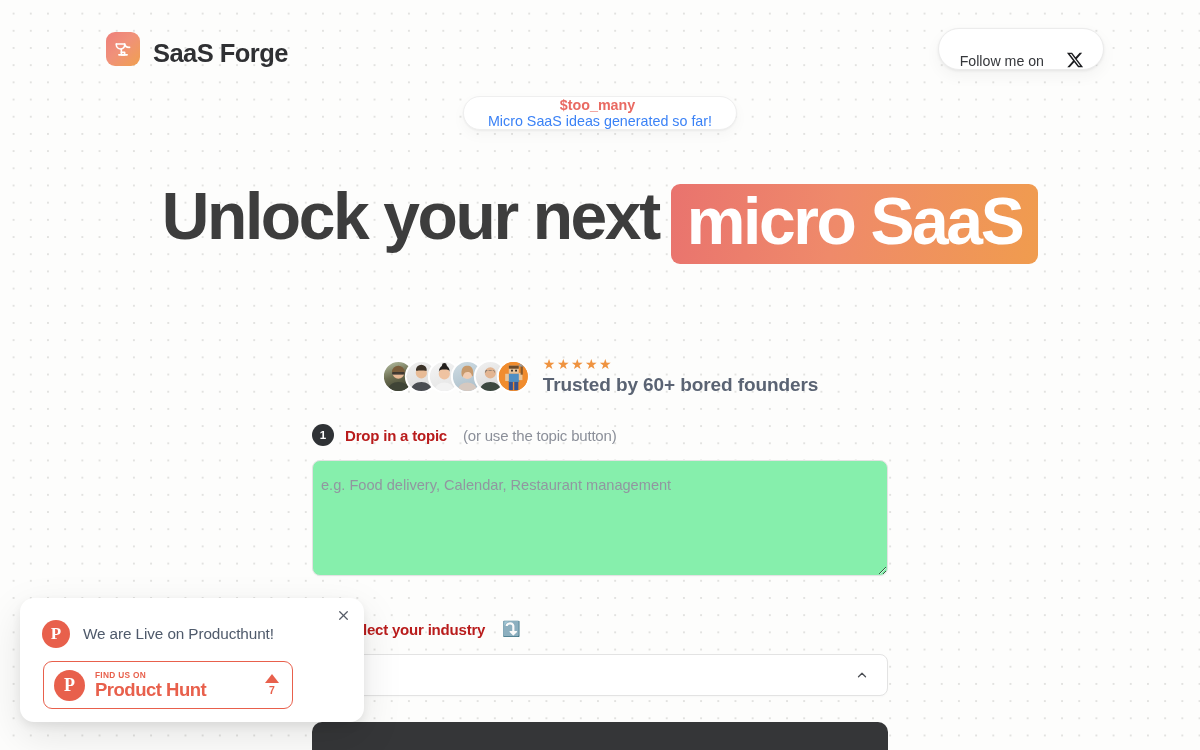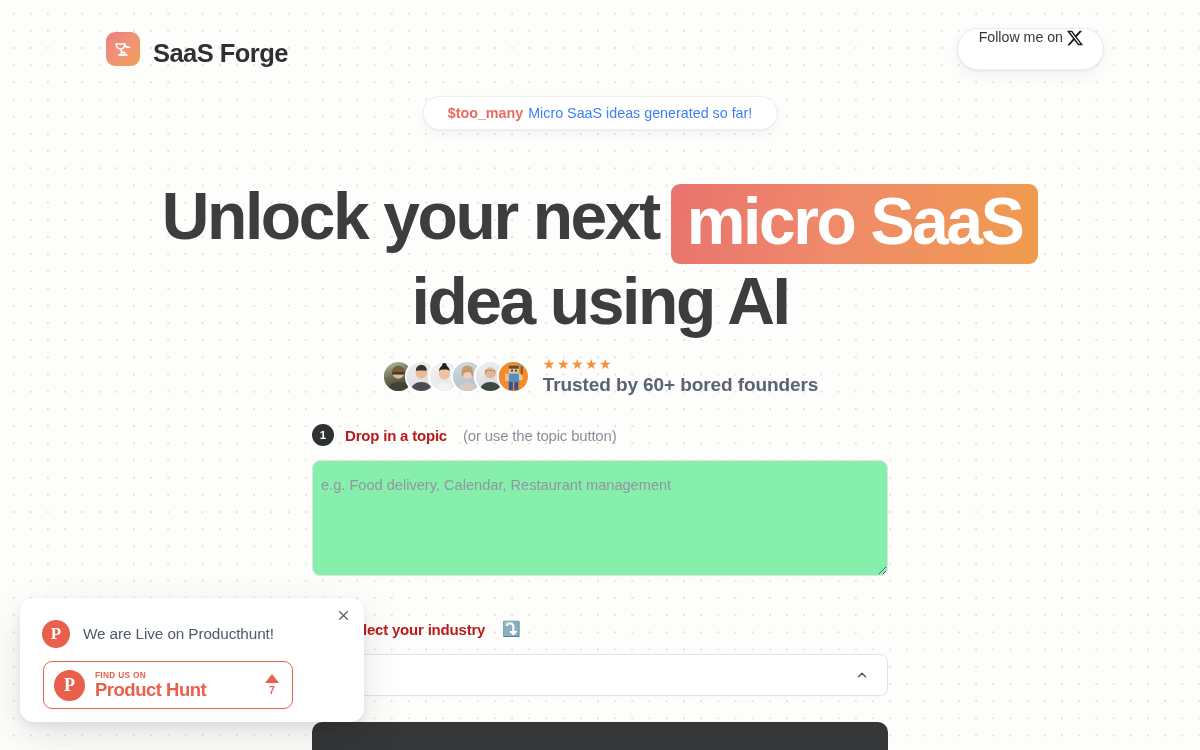--- a/index.html
+++ b/index.html
@@ -53,22 +53,22 @@
   .brand-name {
     font-size: 25.5px;
     font-weight: 700;
     letter-spacing: -0.55px;
     color: #2f3033;
     line-height: 1;
   }
 
   .follow-btn {
     display: flex;
-    align-items: flex-start;
-    gap: 3px;
+    align-items: flex-end;
+    gap: 22px;
     height: 42px;
     padding: 0 19px 0 21px;
     border-radius: 999px;
     background: #ffffff;
     border: 1px solid #ececec;
     box-shadow: 0 1px 3px rgba(0,0,0,0.07), 0 6px 16px rgba(0,0,0,0.045);
     cursor: pointer;
     font-family: inherit;
   }
 
@@ -88,20 +88,21 @@
     height: 34px;
     display: flex;
     align-items: center;
     padding: 0 24px;
     border-radius: 999px;
     background: #ffffff;
     border: 1px solid #efefef;
     box-shadow: 0 1px 2px rgba(0,0,0,0.05), 0 5px 14px rgba(0,0,0,0.035);
     white-space: nowrap;
     font-size: 14.3px;
+    flex-direction: column;
   }
   .counter-num {
     color: #e96a62;
     font-weight: 700;
     margin-right: 5px;
   }
   .counter-text { color: #3b82f6; font-weight: 400; }
 
   
   .hero {
@@ -425,21 +426,20 @@
 </div>
 
 <div class="counter-pill">
   <span class="counter-num">$too_many</span>
   <span class="counter-text">Micro SaaS ideas generated so far!</span>
 </div>
 
 <div class="hero">
   <h1>
     <span>Unlock your next</span><span class="hl">micro SaaS</span><br>
-    <span>idea using AI</span>
   </h1>
 </div>
 
 <div class="proof">
   <div class="avatars">
     <span class="avatar" style="background:linear-gradient(160deg,#b9c3a6 0%,#6d6f52 45%,#2f3326 100%);">
       <svg width="100%" height="100%" viewBox="0 0 32 32" aria-hidden="true">
           <circle cx="16" cy="12" r="6.5" fill="#e7b894"></circle>
           <path d="M4 32c1-7 6-10 12-10s11 3 12 10z" fill="#3f4436"></path>
           <path d="M9 11a7 7 0 0 1 14 0c0 3-2 2-7 2s-7 1-7-2z" fill="#7a5c3a"></path>

